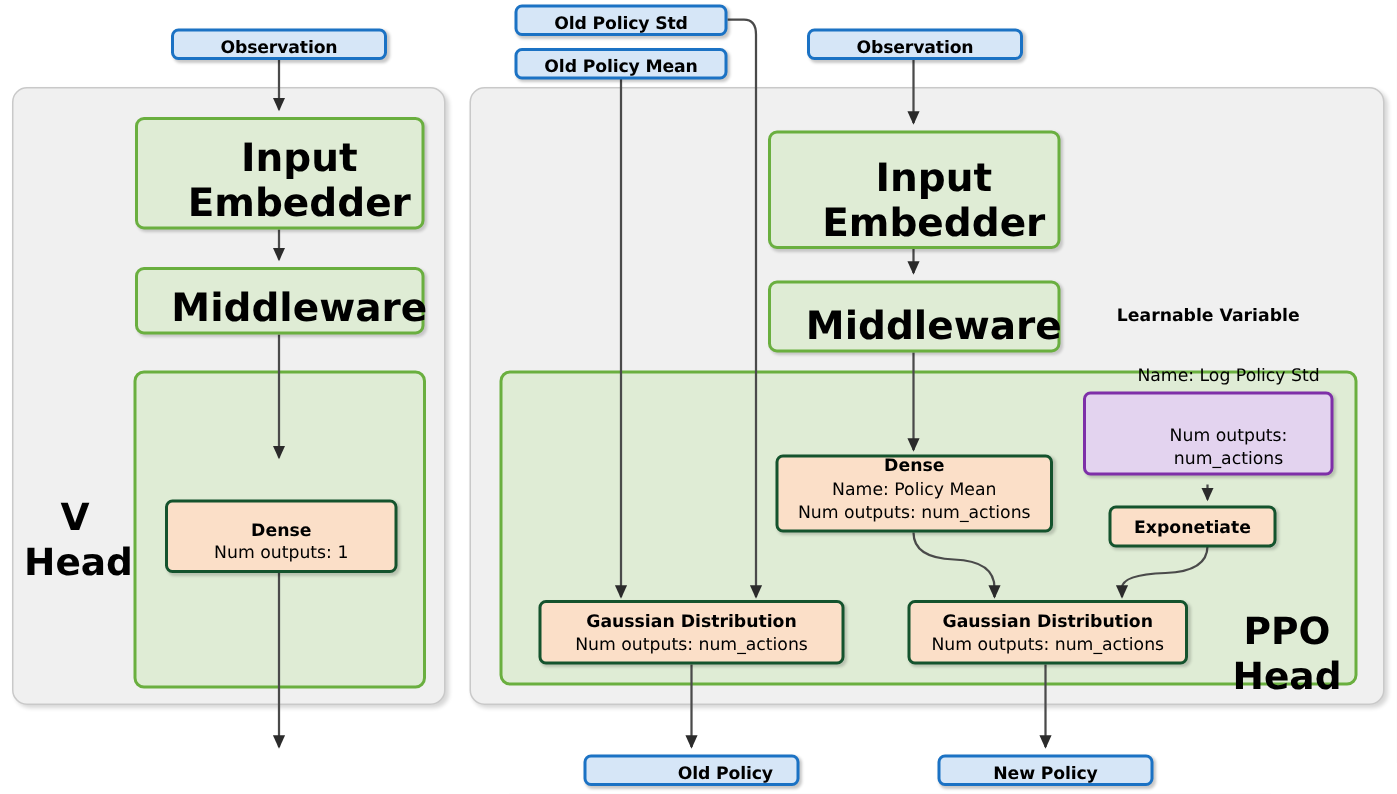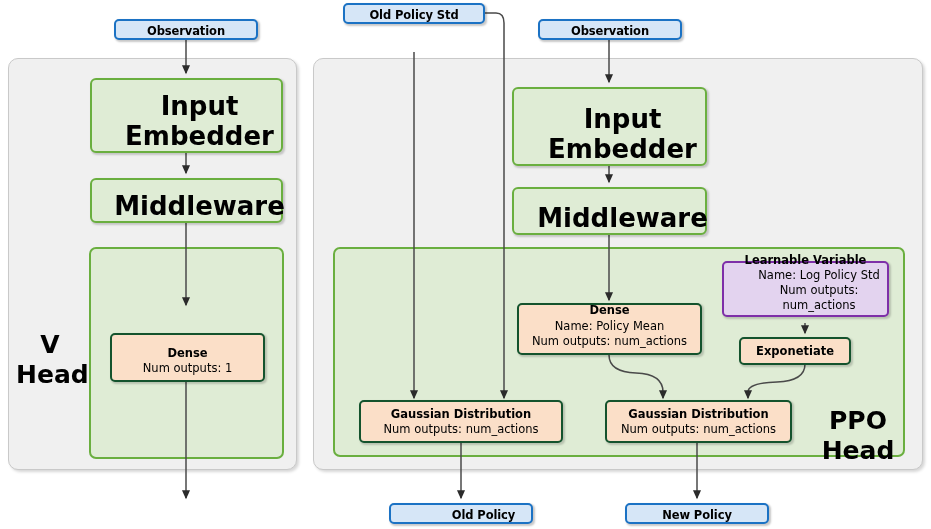--- a/index.html
+++ b/index.html
@@ -95,20 +95,21 @@
     line-height: 1.35;
   }
   
   .purple-box {
     background: #e3d3ef;
     border: 2px solid #7e2fa8;
     border-radius: 5px;
     box-shadow: 1.5px 1.5px 2px rgba(0,0,0,0.18);
     color: #000;
     padding: 2px 4px;
+    gap: 25px;
   }
   .purple-box .ttl {
     font-size: 11.5px;
     font-weight: bold;
     line-height: 1.3;
   }
   .purple-box .sub {
     font-size: 11.5px;
     font-weight: normal;
     line-height: 1.3;
@@ -191,20 +192,23 @@
   </div>
 
   <div class="node io-box" style="left:114px; top:503px; width:144px; height:21px;margin-top:47px;">
     <span>State Value</span>
   </div>
 
   <div class="node io-box" style="left:343px; top:3px; width:142px; height:21px;">
     <span>Old Policy Std</span>
   </div>
 
+  <div class="node io-box" style="left:343px; top:32px; width:142px; height:21px;">
+    <span>Old Policy Mean</span>
+  </div>
 
   <div class="node io-box" style="left:538px; top:19px; width:144px; height:21px;">
     <span>Observation</span>
   </div>
 
   <div class="node green-box" style="left:512px; top:87px; width:195px; height:79px;">
     <span>Input Embedder</span>
   </div>
 
   <div class="node green-box" style="left:512px; top:187px; width:195px; height:48px;">

